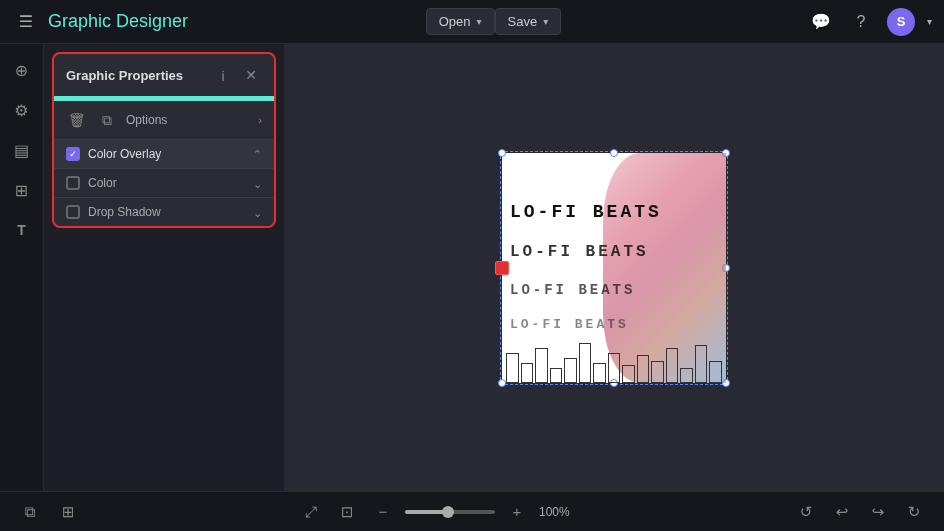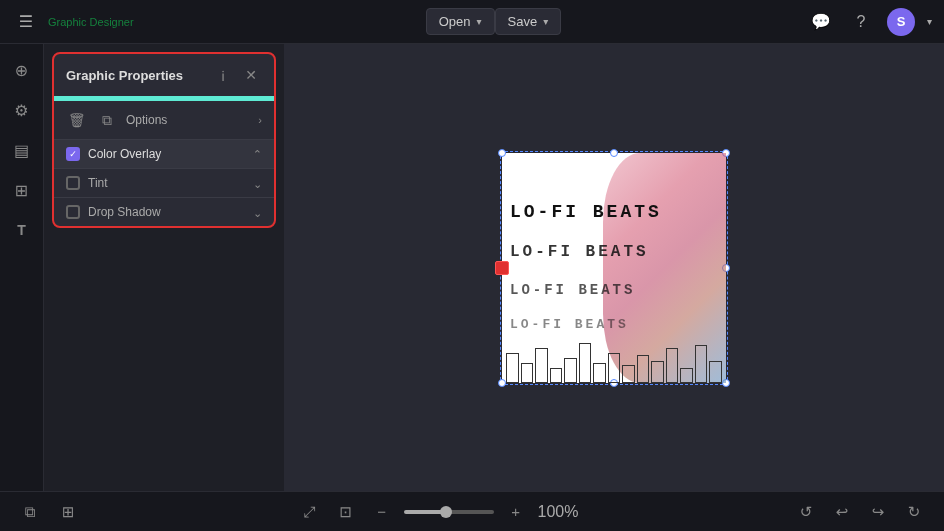--- a/index.html
+++ b/index.html
@@ -29,22 +29,22 @@
       align-items: center;
       gap: 8px;
       flex: 1;
     }
     .hamburger-icon {
       color: #aaa;
       font-size: 16px;
       cursor: pointer;
     }
     .app-title {
-      font-size: 11px;
-      color: #15803d;
+      font-size: 18px;
+      color: #5eead4;
       font-weight: 500;
     }
     .topbar-center {
       display: flex;
       align-items: center;
       gap: 0;
       margin-left: 43px;
     }
     .btn-dropdown {
       background: #2a2b35;
@@ -463,21 +463,21 @@
     }
     .zoom-slider::-webkit-slider-thumb {
       -webkit-appearance: none;
       width: 12px;
       height: 12px;
       background: #aaa;
       border-radius: 50%;
       cursor: pointer;
     }
     .zoom-label {
-      font-size: 16px;
+      font-size: 12px;
       color: #aaa;
       min-width: 38px;
     }
   </style>
 </head>
 <body>
 
 <div class="topbar">
   <div class="topbar-left">
     <button class="icon-btn hamburger-icon">☰</button>
@@ -540,21 +540,21 @@
           </div>
           <span class="overlay-label">Color Overlay</span>
         </div>
         <span class="overlay-chevron-up">⌃</span>
       </div>
 
 
       <div class="tint-row">
         <div class="tint-left">
           <div class="checkbox-unchecked"></div>
-          <span class="tint-label">Tint</span>
+          <span class="tint-label">Color</span>
         </div>
         <span class="overlay-chevron-up" style="transform:rotate(180deg);display:inline-block;">⌃</span>
       </div>
 
       <div class="shadow-row">
         <div class="shadow-left">
           <div class="checkbox-unchecked"></div>
           <span class="shadow-label">Drop Shadow</span>
         </div>
         <span class="overlay-chevron-up" style="transform:rotate(180deg);display:inline-block;">⌃</span>

